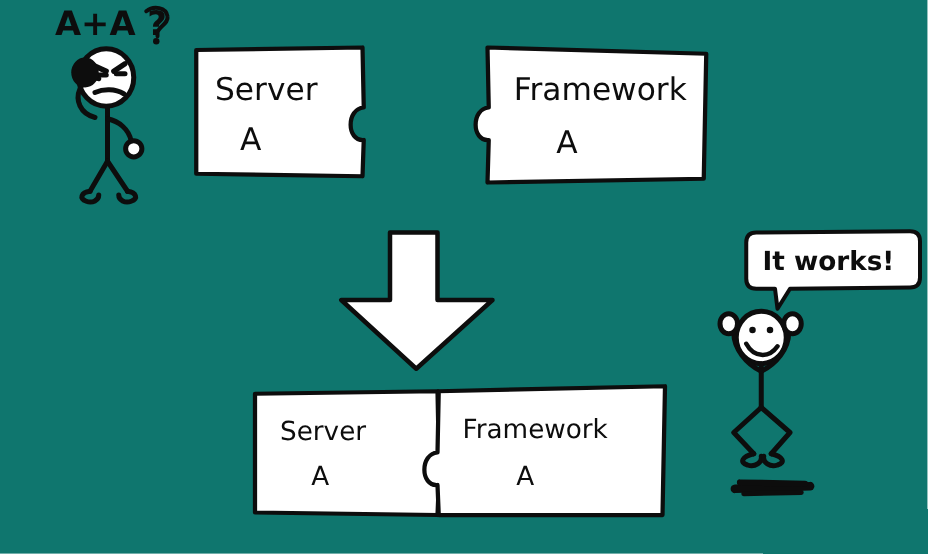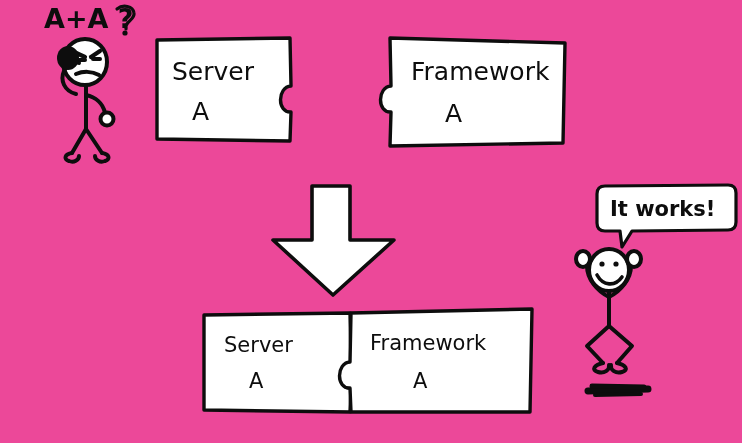--- a/index.html
+++ b/index.html
@@ -8,21 +8,21 @@
     padding: 0;
     background: #ffffff;
   }
   body {
     font-family: "DejaVu Sans", sans-serif;
   }
   #canvas-root {
     position: relative;
     width: 742px;
     height: 443px;
-    background: #ec4899;
+    background: #0f766e;
     overflow: hidden;
   }
   #scene {
     position: absolute;
     top: 0;
     left: 0;
     width: 742px;
     height: 443px;
   }
   .handtext {

